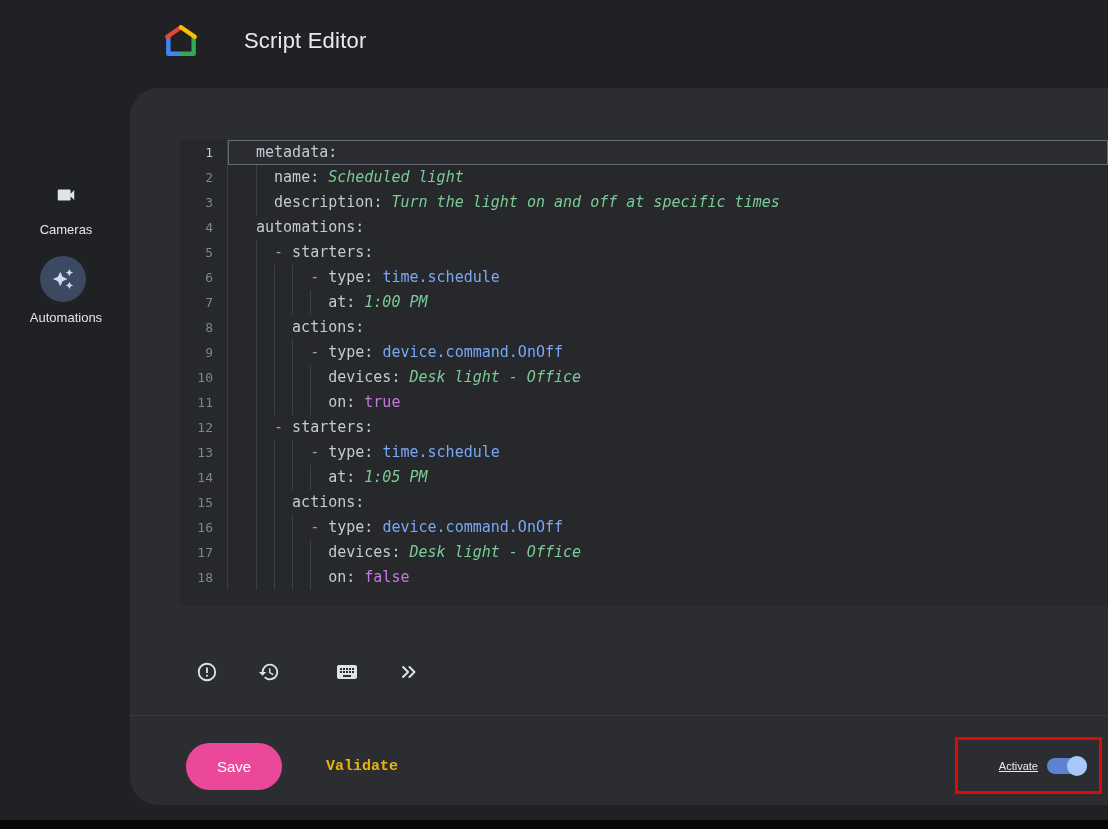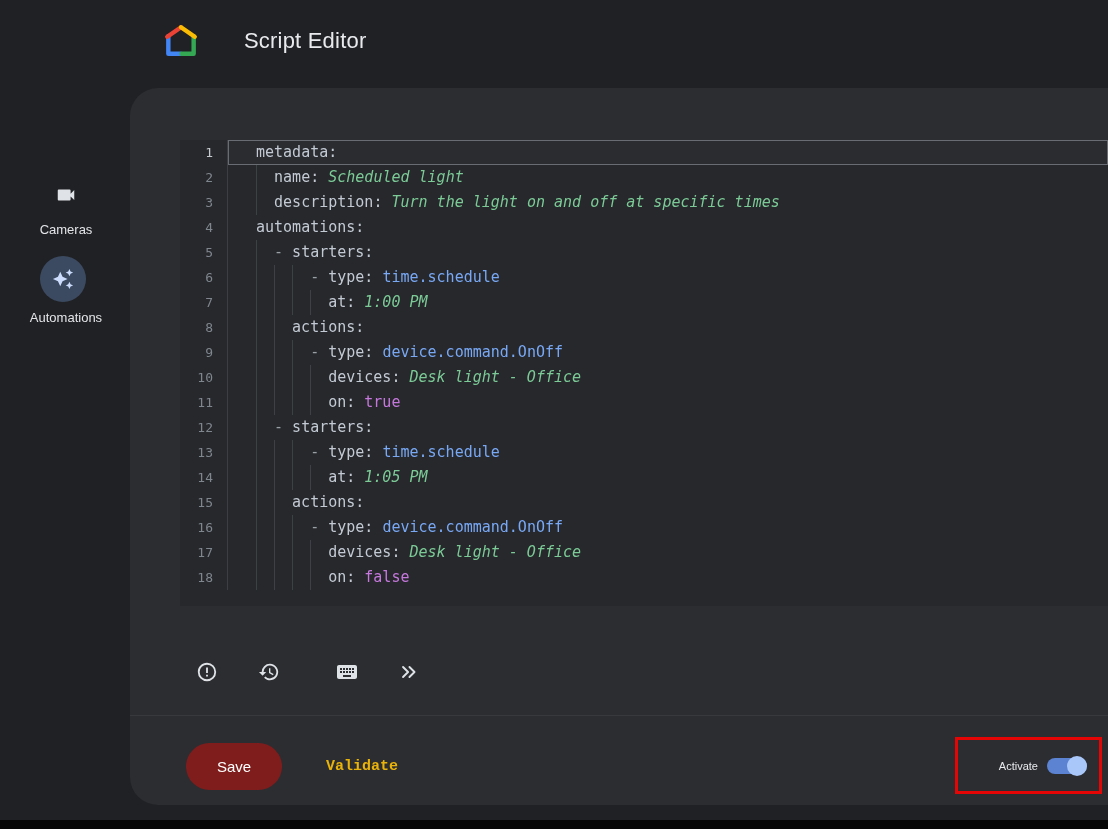--- a/index.html
+++ b/index.html
@@ -49,30 +49,30 @@
   
   .tools { position:absolute; left:62px; top:562px; height:44px; display:flex; align-items:center; gap:32px; }
   .tool-btn { background:none; border:none; cursor:pointer; display:flex; align-items:center; justify-content:center;
               width:30px; height:30px; border-radius:50%; }
   .tool-btn svg { display:block; }
 
   
   .panel-footer { position:absolute; left:0; right:0; bottom:0; height:90px;
                   border-top:1px solid rgba(255,255,255,0.06); }
   .save-btn { position:absolute; left:56px; top:27px; height:47px; padding:16px 31px;
-              border:none; border-radius:24px; background:#7f1d1d; color:#ffffff;
+              border:none; border-radius:24px; background:#ec4899; color:#ffffff;
               font-family:"Liberation Sans", sans-serif; font-size:15px; font-weight:500;
               display:flex; align-items:center; cursor:pointer; }
   .validate-btn { position:absolute; left:188px; top:27px; height:47px; padding:0 8px;
               border:none; background:none; color:#eab308;
               font-family:Liberation Mono, monospace; font-size:15px; font-weight:600;
               display:flex; align-items:center; cursor:pointer; }
   .activate-box { position:absolute; right:6px; top:21px; width:147px; height:57px;
               border:3px solid #e60505; display:flex; align-items:center;
-              justify-content:flex-end; gap:9px; padding-right:12px; }
+              justify-content:flex-end; gap:9px; padding-right:12px;text-decoration:underline; }
   .activate-label { font-size:11px; color:#e8eaed; }
   .switch { position:relative; width:40px; height:20px; cursor:pointer; flex:none; }
   .switch .track { position:absolute; left:0; right:0; top:2px; bottom:2px; border-radius:9px; background:#5b83d2; }
   .switch .thumb { position:absolute; right:0; top:0; width:20px; height:20px; border-radius:50%; background:#a9c7f9; }
 
   .bg-strip   { position:absolute; left:0; right:0; bottom:9px; height:15px; background:#202124; }
   .black-strip{ position:absolute; left:0; right:0; bottom:0; height:9px; background:#060606; }
 </style>
 </head>
 <body>

